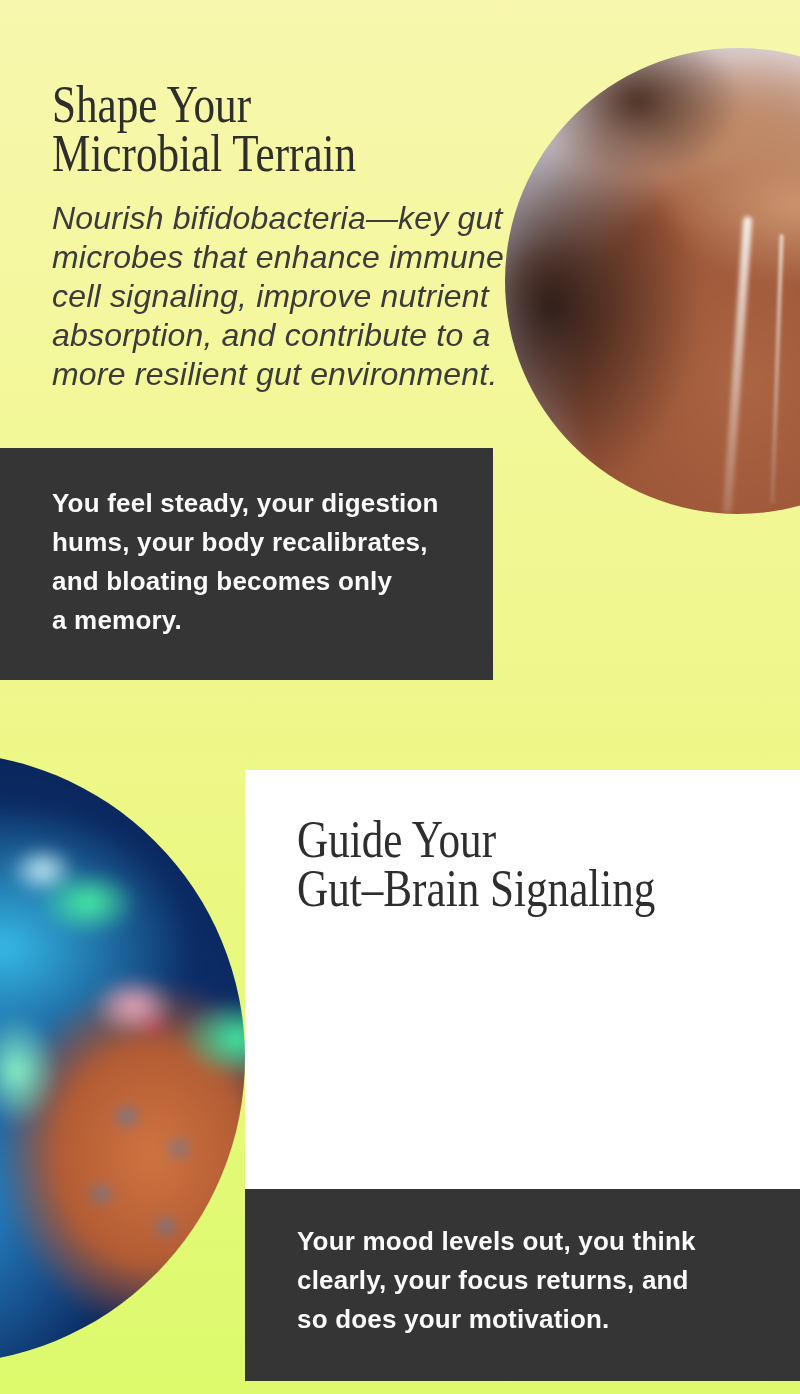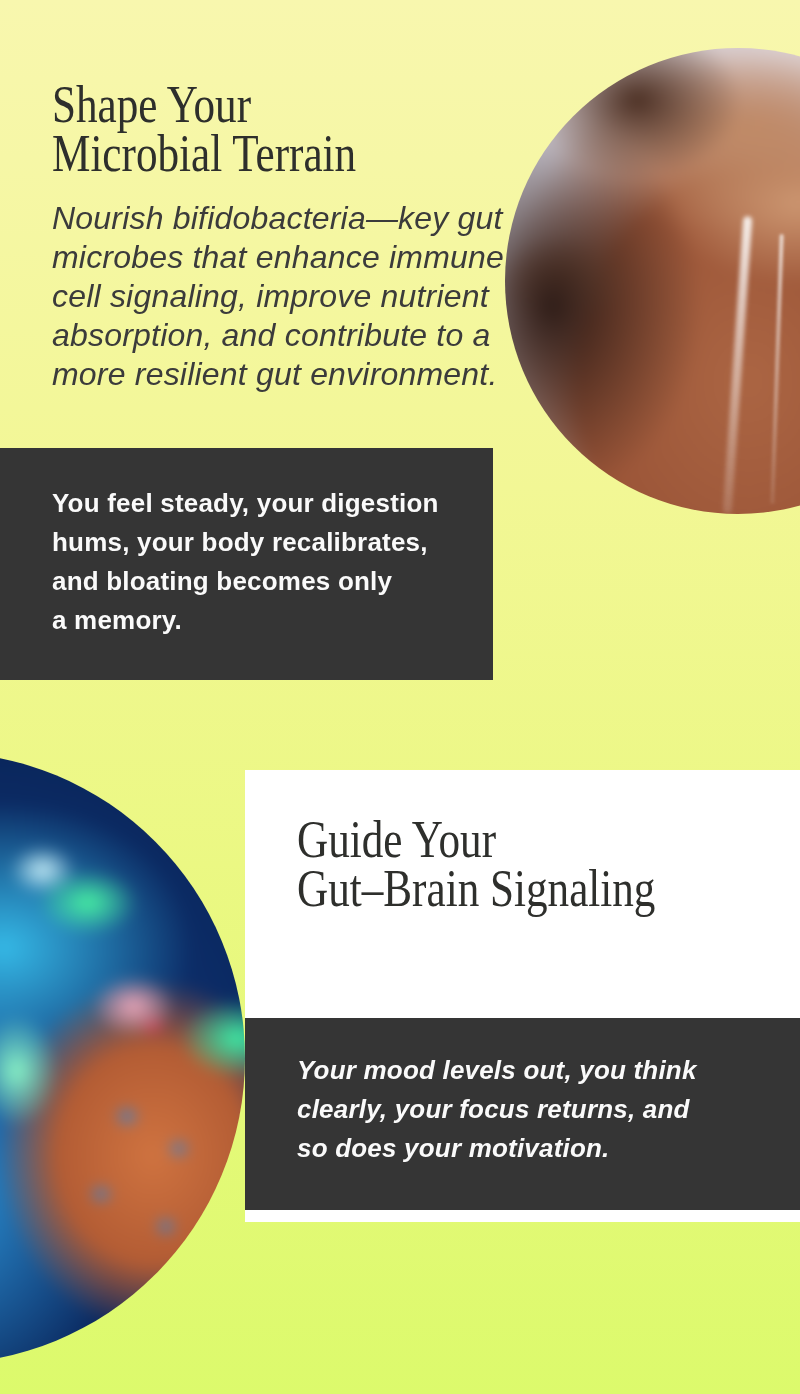--- a/index.html
+++ b/index.html
@@ -103,40 +103,40 @@
     font-style: italic;
   }
   .body-1 { left: 52px; top: 199px; width: 470px; }
   .body-2 { left: 52px; top: 171px; width: 480px; }  
 
   .callout {
     position: absolute;
     background: var(--callout_bg, #353535);
   }
   .callout-1 { left: 0;     top: 416px;  width: 493px; height: 232px; margin-top: 32px; }
-  .callout-2 { left: 0;     bottom: 12px;   width: 555px; height: 192px; font-style: italic; } 
+  .callout-2 { left: 0;     bottom: 0;   width: 555px; height: 192px; } 
   .callout-text {
     position: absolute;
     margin: 0;
     left: 52px;
     font-weight: bold;
     font-size: 26px;
     line-height: 39px;
     color: var(--callout_text, #fafafa);
     white-space: pre-line;
     letter-spacing: 0.2px;
   }
   .callout-1 .callout-text { top: 36px; }
   .callout-2 .callout-text { top: 33px; }
 
   
   .card {
     position: absolute;
     left: 245px; top: 770px;
-    width: 555px; height: 452px;
+    width: 555px; height: 611px;
     background: var(--card_bg, #ffffff);
   }
 </style>
 </head>
 <body>
 
 <div class="page">
 
   <div class="circle circle-top" role="img" aria-label="Man with eyes closed, head tilted back, drinking water pouring over his face">
     <div class="paint paint-top"></div>

